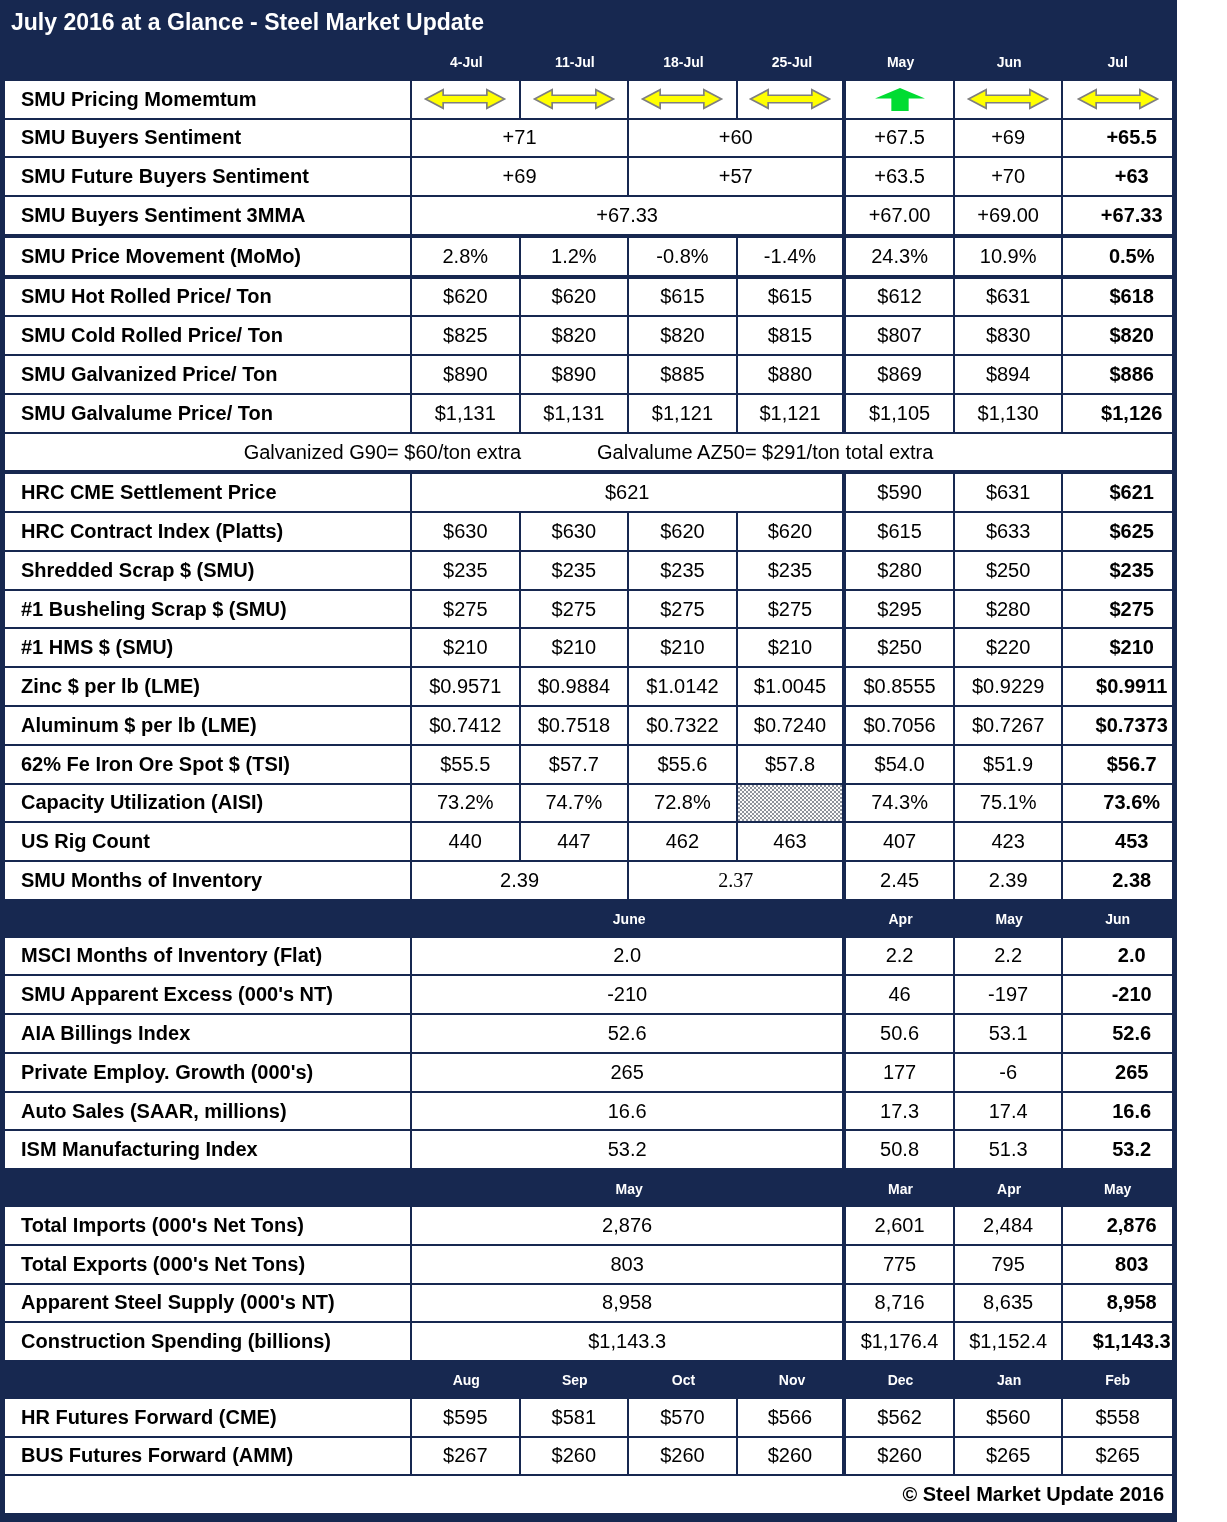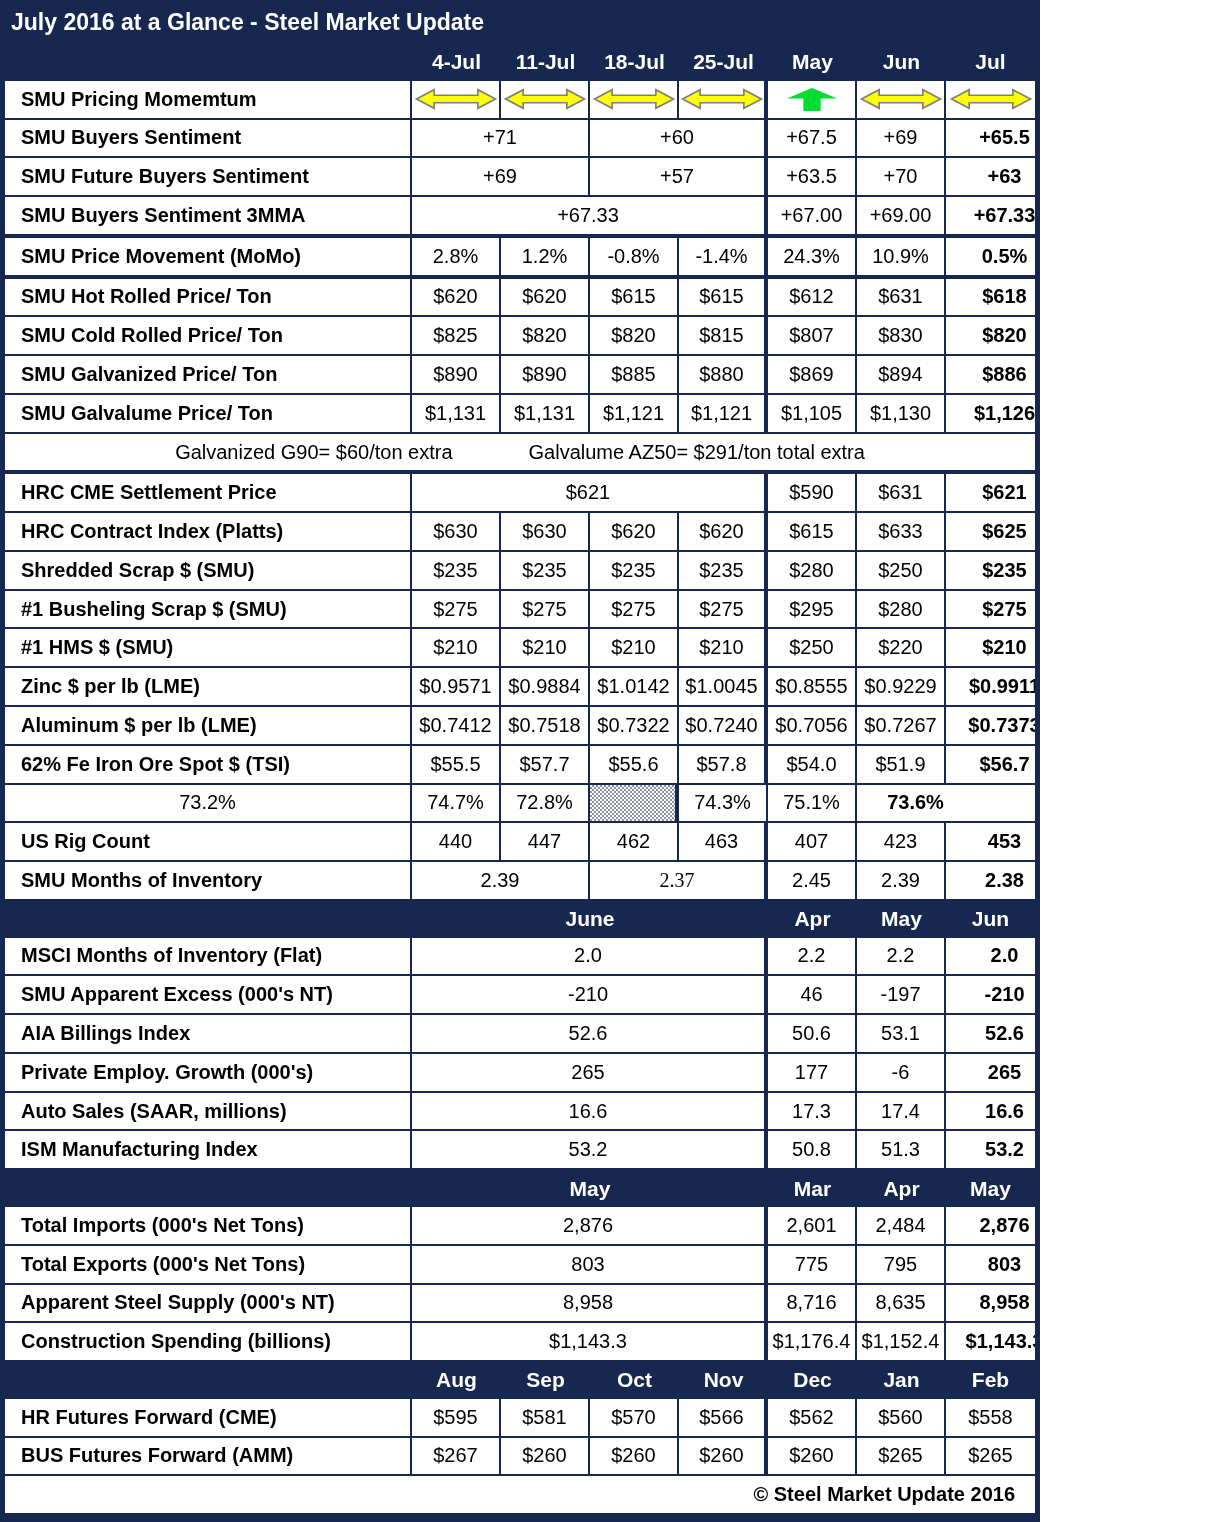--- a/index.html
+++ b/index.html
@@ -1,40 +1,40 @@
 <!DOCTYPE html>
 <html style="--navy: #172850;"><head>
 <meta charset="utf-8">
 <style>
   html,body{margin:0;padding:0;background:#ffffff;}
   .sheet{
-    width:1040px;height:1522px;box-sizing:border-box;
+    width:1177px;height:1522px;box-sizing:border-box;
     background:var(--navy,#172850);
     padding:0 5px 7px 5px;
     display:flex;flex-direction:column;
     font-family:"Liberation Sans",sans-serif;color:#000;
   }
   .titlebar{
     flex:0 0 44px;display:flex;align-items:center;
     color:#fff;font-weight:bold;font-size:23px;padding-left:6px;
   }
   .row{display:grid;grid-template-columns:407px repeat(7,1fr);flex:1 1 0;min-height:0;}
   .row.white{background:#fff;border-bottom:2px solid var(--navy,#172850);}
   .row.thickB{border-bottom-width:4px;}
   .row.navy{background:var(--navy,#172850);border-bottom:none;}
   .cell{display:flex;align-items:center;justify-content:center;font-size:20px;overflow:hidden;white-space:nowrap;}
   .label{justify-content:flex-start;padding-left:16px;font-weight:bold;border-right:2px solid var(--navy,#172850);}
   .val{border-right:2px solid var(--navy,#172850);}
   .val.last{border-right:none;}
   .val.thickR{border-right-width:4px;}
   .b{font-weight:bold;padding-left:28px;}
-  .colhead .cell,.subhead .cell{color:#fff;font-weight:bold;border:none;font-size:21px;}
+  .colhead .cell,.subhead .cell{color:#fff;font-weight:bold;border:none;font-size:14px;}
   .free{border:none;grid-column:1 / -1;}
   .note-inner{display:flex;gap:76px;justify-content:space-between;}
-  .footer-cell{justify-content:flex-end;padding-right:20px;font-weight:bold;}
+  .footer-cell{justify-content:flex-end;padding-right:8px;font-weight:bold;}
   .hatch-fill{width:100%;height:100%;
     background:repeating-conic-gradient(#8d929b 0% 25%,#fbfbfb 0% 50%) 0 0/4px 4px;}
   svg{display:block;}
 </style>
 </head>
 <body>
 
 <div class="sheet">
   <div class="titlebar">
     <span>July 2016 at a Glance - Steel Market Update</span>
@@ -240,20 +240,21 @@
         <div class="cell label">62% Fe Iron Ore Spot $ (TSI)</div>
         <div class="cell val">$55.5</div>
         <div class="cell val">$57.7</div>
         <div class="cell val">$55.6</div>
         <div class="cell val thickR">$57.8</div>
         <div class="cell val">$54.0</div>
         <div class="cell val">$51.9</div>
         <div class="cell val last b">$56.7</div>
       </div>
       <div class="row data white">
+        <div class="cell label">Capacity Utilization (AISI)</div>
         <div class="cell val">73.2%</div>
         <div class="cell val">74.7%</div>
         <div class="cell val">72.8%</div>
         <div class="cell val thickR">
           <div class="hatch-fill"></div>
         </div>
         <div class="cell val">74.3%</div>
         <div class="cell val">75.1%</div>
         <div class="cell val last b">73.6%</div>
       </div>

